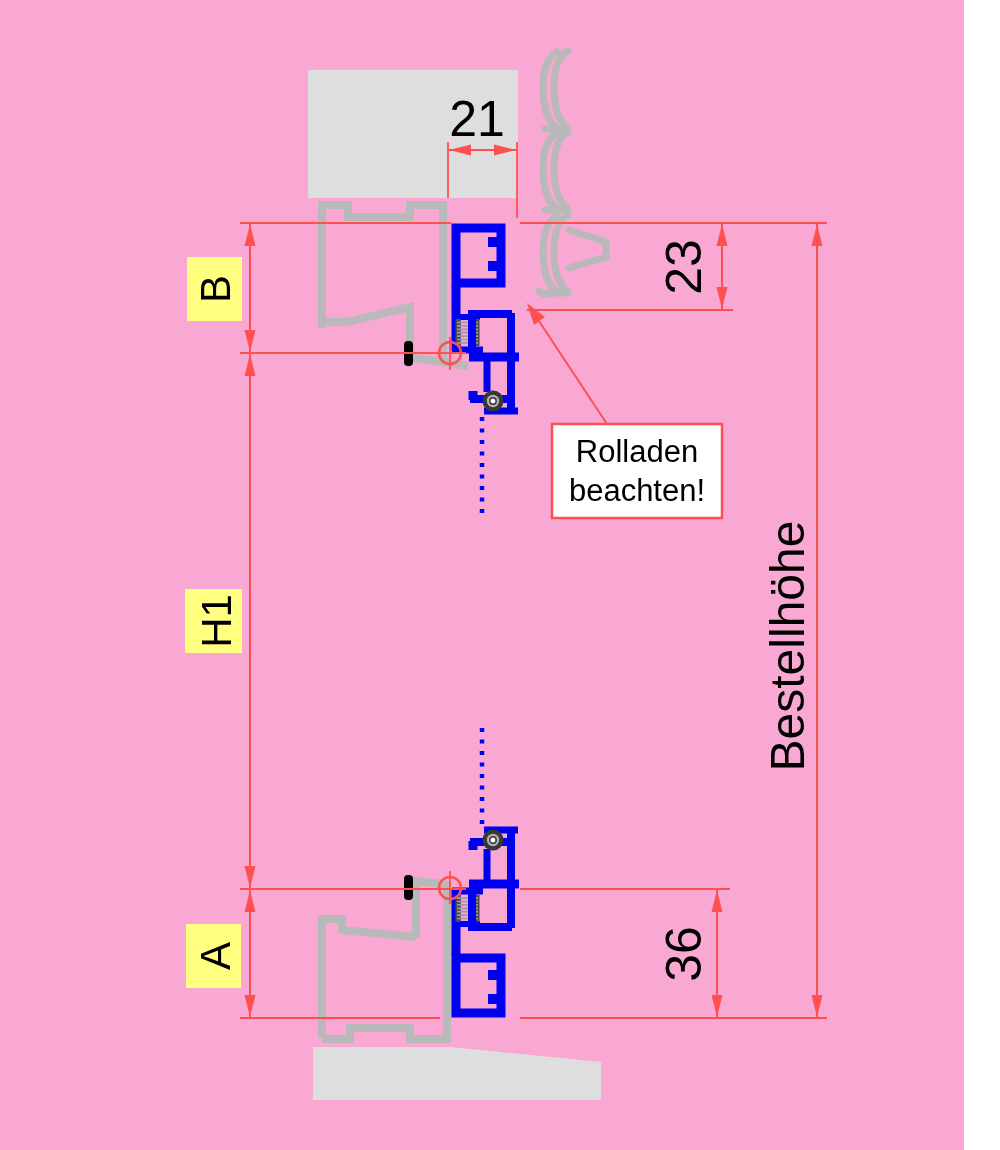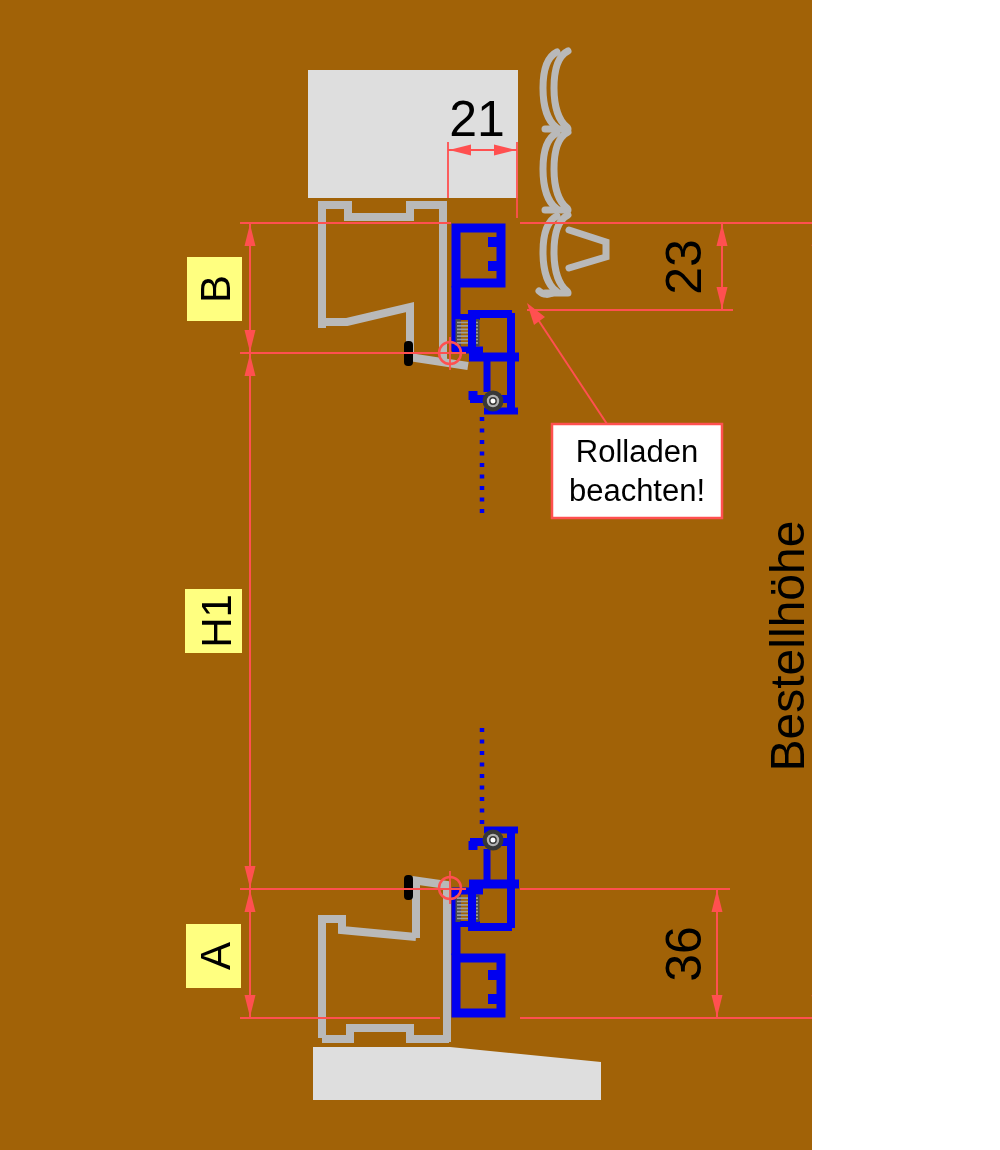--- a/index.html
+++ b/index.html
@@ -1,16 +1,16 @@
 <!DOCTYPE html>
 <html><head>
 <meta charset="utf-8">
 <style>
   html,body{margin:0;padding:0;background:#fff;}
-  .stage{position:relative;width:812px;height:1150px;background:#a16207;overflow:hidden;
+  .stage{position:relative;width:964px;height:1150px;background:#f9a8d4;overflow:hidden;
          font-family:"Liberation Sans", sans-serif;}
   svg{display:block}
   .masonry{fill:#dedede;stroke:none;}
   .gray-profile{fill:none;stroke:#b9b9b9;stroke-width:8;stroke-linejoin:miter;}
   .slat{fill:none;stroke:#b9b9b9;stroke-width:7;stroke-linecap:round;}
   .blue{stroke:#0000f0;fill:none;}
   .blue-fill{fill:#0000f0;stroke:none;}
   .dim{stroke:#ff5050;stroke-width:2;fill:none;}
   .dim-thin{stroke:#ff5050;stroke-width:1.8;fill:none;}
   .arrow{fill:#ff5050;stroke:none;}

